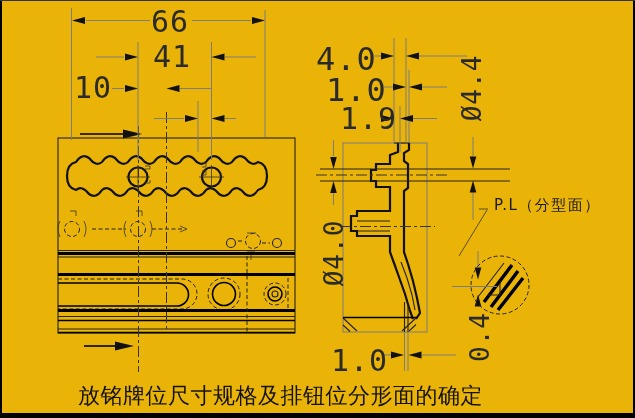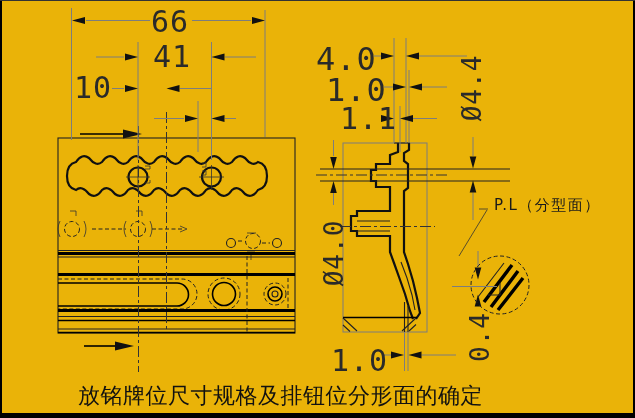--- a/index.html
+++ b/index.html
@@ -197,21 +197,21 @@
       <path class="t" d="M 478 297 L 504 263 M 488 295 H 500 M 500 295 V 283"></path>
       <path class="g" d="M452 286.5 H497"></path>
 
       <path class="tt" d="M 479 209 H 488 M 487 210 L 459 256"></path>
     </g>
   </svg>
 
   <span class="lbl d30" style="left:151px;top:7px">66</span>
   <span class="lbl d30" style="left:153px;top:42px">41</span>
   <span class="lbl d30" style="left:74px;top:73px">10</span>
-  <span class="lbl d30" style="left:340px;top:104px">1.1</span>
+  <span class="lbl d30" style="left:340px;top:104px">1.9</span>
   <span class="lbl d28" style="left:316px;top:43px">4.0</span>
   <span class="lbl d28" style="left:326px;top:74px">1.0</span>
   <span class="lbl d30" style="left:331px;top:346px">1.0</span>
   <span class="lbl d26 rot" style="left:420px;top:75px;width:104px">Ø4.4</span>
   <span class="lbl d26 rot" style="left:282px;top:240px;width:104px">Ø4.0</span>
   <span class="lbl d26 rot" style="left:441px;top:324px;width:78px">0.4</span>
   <span class="lbl pl" style="left:494px;top:198px">P.L（分型面）</span>
 
   <div class="caption">放铭牌位尺寸规格及排钮位分形面的确定</div>
 

